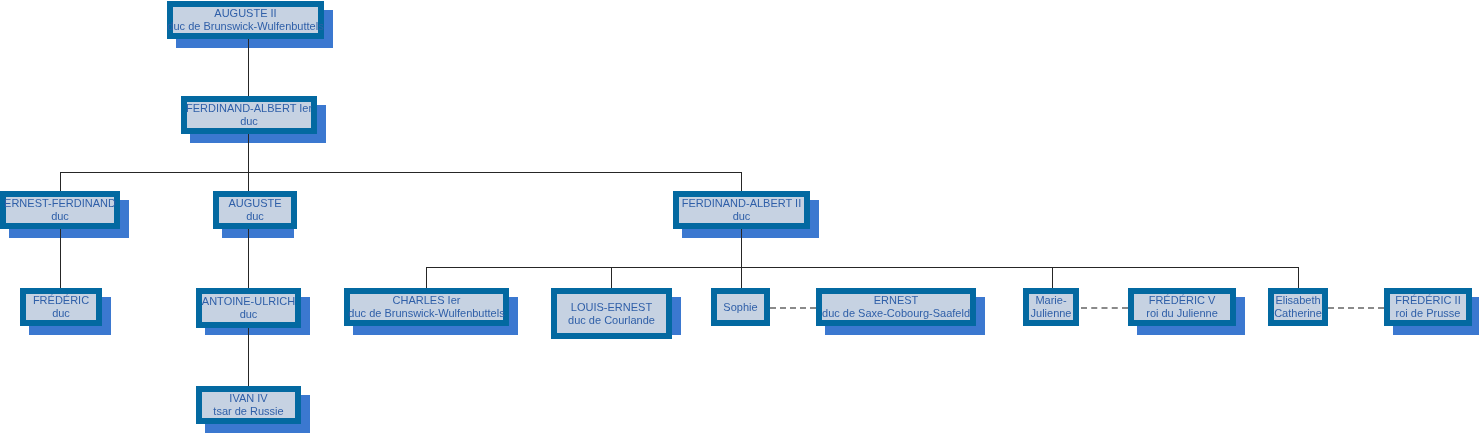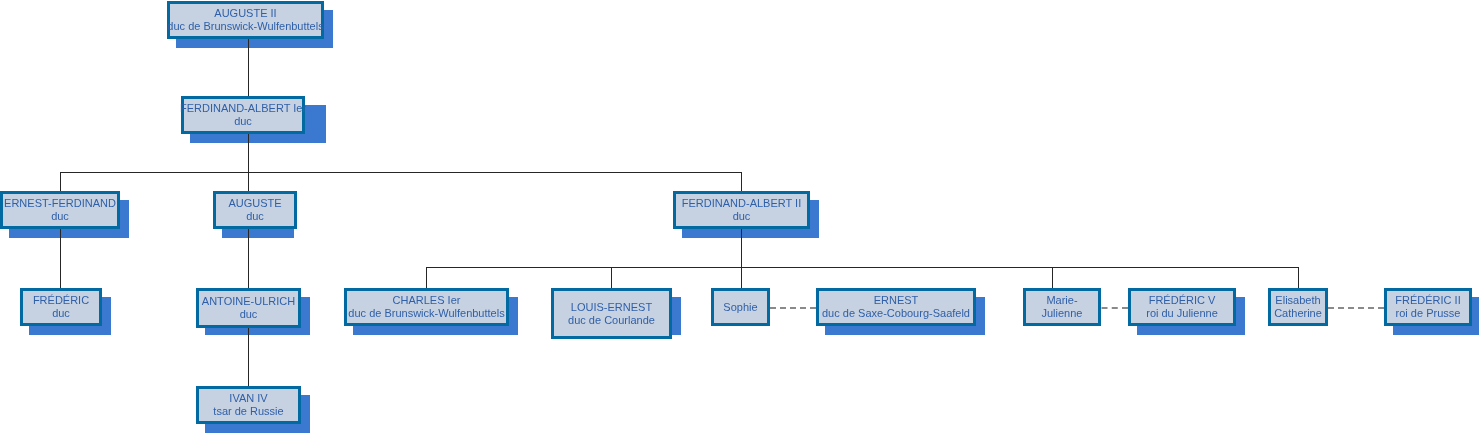--- a/index.html
+++ b/index.html
@@ -16,21 +16,21 @@
     height: 441px;
     background: #ffffff;
     overflow: hidden;
   }
 
   
   .node {
     position: absolute;
     box-sizing: border-box;
     background: #c6d2e2;
-    border: 3px solid #0369a1;
+    border: 6px solid #0369a1;
     color: #2f5fa8;
     font-size: 11px;
     line-height: 13px;
     text-align: center;
     display: flex;
     flex-direction: column;
     align-items: center;
     justify-content: center;
     z-index: 5;
     padding: 0 3px;
@@ -105,21 +105,21 @@
       <div class="hline" style="left: 426px; top: 267px; width: 873px;"></div>
       <div class="marriage" style="left: 770px; top: 307px; width: 46px;"></div>
       <div class="marriage" style="left: 1081px; top: 307px; width: 47px;"></div>
       <div class="marriage" style="left: 1328px; top: 307px; width: 56px;"></div>
     </div>
   <div id="node-layer">
       <div class="node" style="left: 167px; top: 1px; width: 157px; height: 38px;">
         <span class="ln1">AUGUSTE II</span>
         <span class="ln2">duc de Brunswick-Wulfenbuttels</span>
       </div>
-      <div class="node" style="left: 181px; top: 96px; width: 124px; height: 38px;">
+      <div class="node" style="left: 181px; top: 96px; width: 136px; height: 38px;">
         <span class="ln1">FERDINAND-ALBERT Ier</span>
         <span class="ln2">duc</span>
       </div>
       <div class="node" style="left: 0px; top: 191px; width: 120px; height: 38px;">
         <span class="ln1">ERNEST-FERDINAND</span>
         <span class="ln2">duc</span>
       </div>
       <div class="node" style="left: 213px; top: 191px; width: 84px; height: 38px;">
         <span class="ln1">AUGUSTE</span>
         <span class="ln2">duc</span>
@@ -144,21 +144,21 @@
         <span class="ln1">LOUIS-ERNEST</span>
         <span class="ln2">duc de Courlande</span>
       </div>
       <div class="node" style="left: 711px; top: 288px; width: 59px; height: 38px;">
         <span class="ln1">Sophie</span>
       </div>
       <div class="node" style="left: 816px; top: 288px; width: 160px; height: 38px;">
         <span class="ln1">ERNEST</span>
         <span class="ln2">duc de Saxe-Cobourg-Saafeld</span>
       </div>
-      <div class="node" style="left: 1023px; top: 288px; width: 78px; height: 38px;">
+      <div class="node" style="left: 1023px; top: 288px; width: 56px; height: 38px;">
         <span class="ln1">Marie-</span>
         <span class="ln2">Julienne</span>
       </div>
       <div class="node" style="left: 1128px; top: 288px; width: 108px; height: 38px; align-items: center;">
         <span class="ln1">FRÉDÉRIC V</span>
         <span class="ln2">roi du Julienne</span>
       </div>
       <div class="node" style="left: 1268px; top: 288px; width: 60px; height: 38px;">
         <span class="ln1">Elisabeth</span>
         <span class="ln2">Catherine</span>

